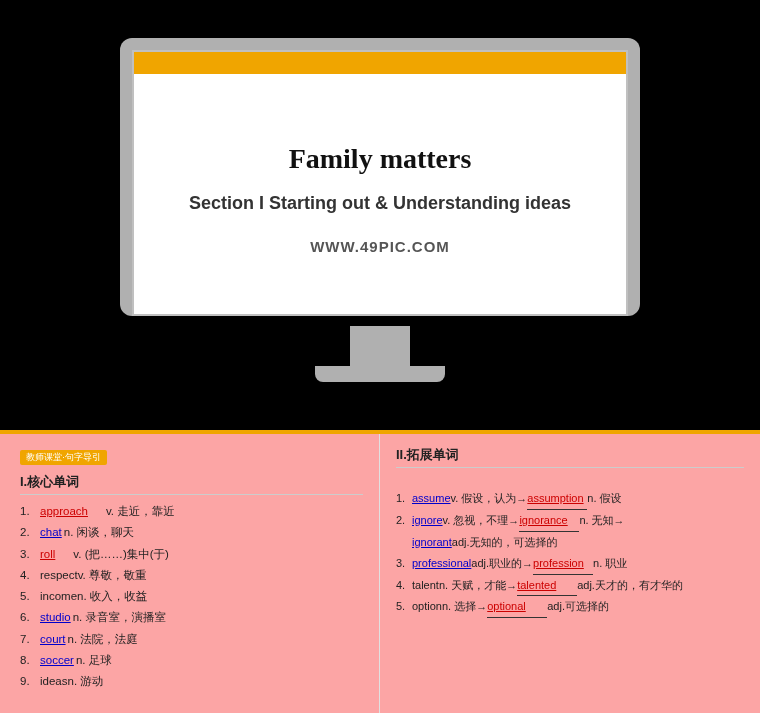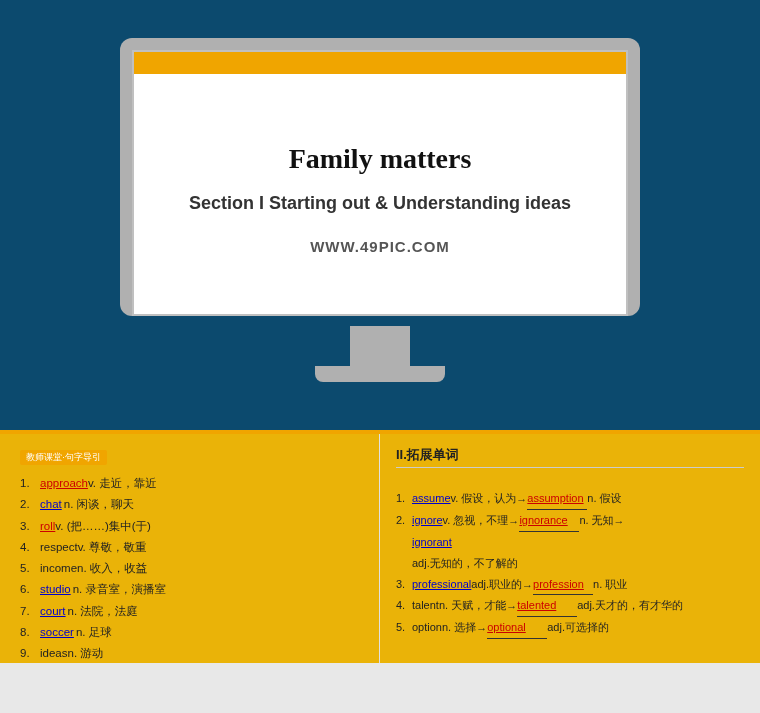--- a/index.html
+++ b/index.html
@@ -8,21 +8,21 @@
       width: 760px;
       height: 713px;
       background-color: #e8e8e8;
       font-family: Arial, sans-serif;
       overflow: hidden;
       position: relative;
     }
 
     
     .monitor-section {
-      background-color: #0c4a6e;
+      background-color: #000000;
       height: 430px;
       display: flex;
       align-items: center;
       justify-content: center;
       position: relative;
     }
 
     .monitor-outer {
       width: 520px;
       background-color: #b0b0b0;
@@ -108,22 +108,22 @@
       right: 130px;
       top: 220px;
       font-size: 11px;
       color: rgba(150,150,150,0.5);
       transform: rotate(-45deg);
       pointer-events: none;
     }
 
     
     .content-section {
-      background-color: #eab308;
-      height: 233px;
+      background-color: #fca5a5;
+      height: 283px;
       display: flex;
       flex-direction: row;
       border-top: 4px solid #f0a500;
       position: relative;
     }
 
     
     .left-col {
       width: 380px;
       padding: 12px 16px 8px 20px;
@@ -164,21 +164,21 @@
     }
 
     .vocab-num {
       min-width: 20px;
       color: #222;
     }
 
     .vocab-word-red {
       color: #c00;
       text-decoration: underline;
-      margin-right: 0;
+      margin-right: 18px;
     }
 
     .vocab-word-blue {
       color: #00c;
       text-decoration: underline;
       margin-right: 2px;
     }
 
     .vocab-def {
       color: #222;
@@ -252,20 +252,21 @@
     <div class="monitor-stand-base"></div>
   </div>
 </div>
 
 <div class="content-section">
 
   <div class="left-col">
     <div style="margin-bottom:4px;">
       <span class="section-tag">教师课堂·句字导引</span>
     </div>
+    <div class="vocab-section-title">I.核心单词</div>
     <ul class="vocab-list">
       <li>
         <span class="vocab-num">1.</span>
         <span class="vocab-word-red">approach</span>
         <span class="vocab-def"> v. 走近，靠近</span>
       </li>
       <li>
         <span class="vocab-num">2.</span>
         <span class="vocab-word-blue">chat</span>
         <span class="vocab-def"> n. 闲谈，聊天</span>
@@ -317,23 +318,23 @@
         <span> v. 假设，认为→</span>
         <span class="blank-underline">assumption</span>
         <span> n. 假设</span>
       </li>
       <li style="flex-wrap:wrap;">
         <span class="expand-num">2.</span>
         <span class="word-blue">ignore</span>
         <span> v. 忽视，不理→</span>
         <span class="blank-underline">ignorance</span>
         <span> n. 无知→</span>
-        <span style="width:100%; padding-left:16px; display:flex; flex-wrap:wrap; align-items:baseline;flex-direction:column;">
+        <span style="width:100%; padding-left:16px; display:flex; flex-wrap:wrap; align-items:baseline;">
           <span class="word-blue">ignorant</span>
-          <span> adj.无知的，不了解的</span>
+          <span> adj.无知的，可选择的</span>
         </span>
       </li>
       <li>
         <span class="expand-num">3.</span>
         <span class="word-blue">professional</span>
         <span> adj.职业的→</span>
         <span class="blank-underline">profession</span>
         <span> n. 职业</span>
       </li>
       <li>

